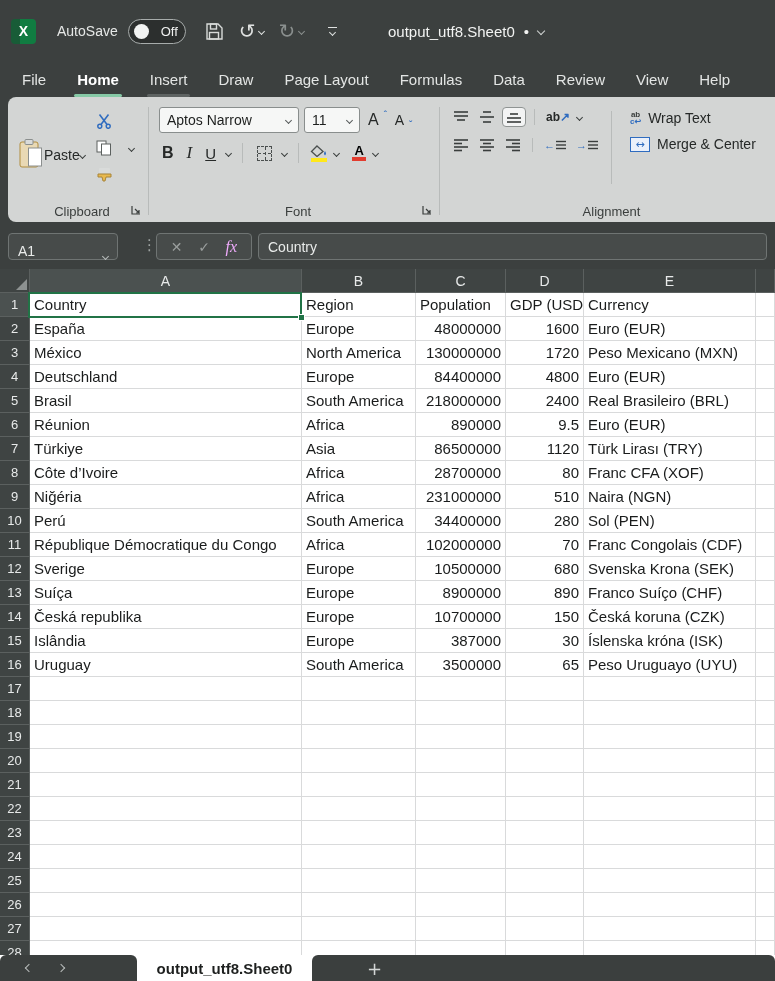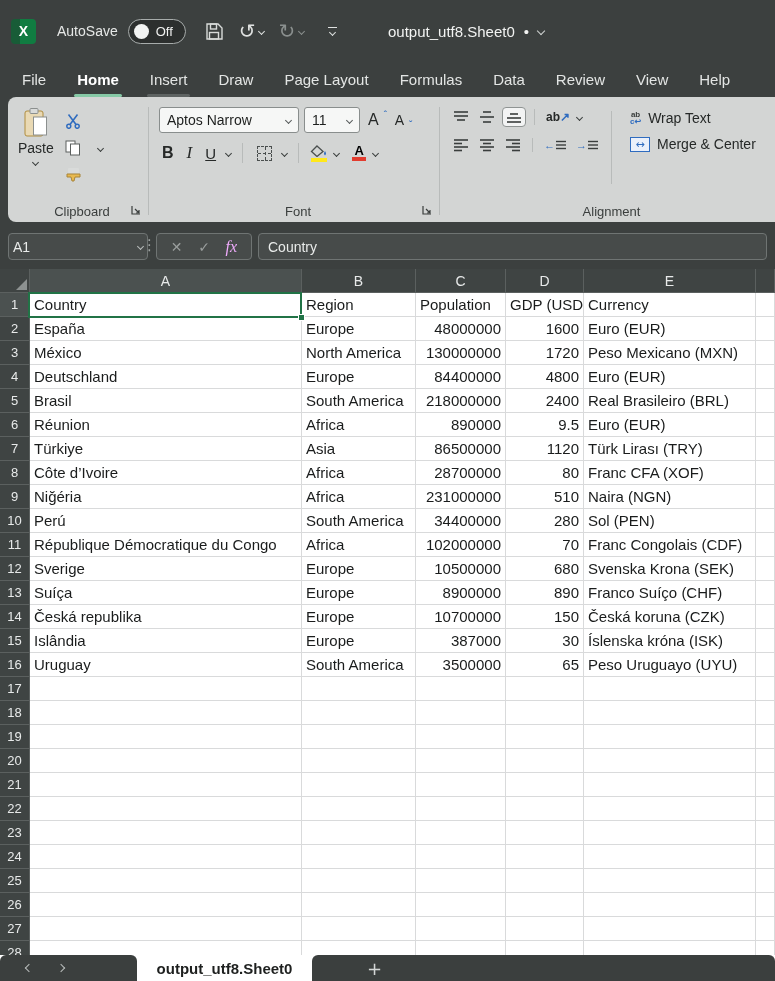--- a/index.html
+++ b/index.html
@@ -3,21 +3,21 @@
 <meta charset="utf-8">
 <style>
   * { margin:0; padding:0; box-sizing:border-box; }
   body { background:#222; }
   .app{position:relative;width:775px;height:981px;background:#3c403f;font-family:"Liberation Sans",sans-serif;overflow:hidden;}
 
   
   .titlebar{position:absolute;top:0;left:0;right:0;height:62px;display:flex;align-items:center;color:#e6e8e7;}
   .xl-icon{width:25px;height:25px;margin-left:11px;border-radius:4px;background:linear-gradient(90deg,#185c37 0 38%,#107c41 38%);color:#fff;font-weight:700;display:flex;align-items:center;justify-content:center;font-size:14px;}
   .autosave-label{margin-left:21px;font-size:14px;}
-  .toggle{margin-left:10px;width:58px;height:25px;border:1.5px solid #a7acab;border-radius:13px;background:#2c2f2e;display:flex;align-items:center;padding:0 5px;gap:7px;cursor:pointer;}
+  .toggle{margin-left:10px;width:58px;height:25px;border:1.5px solid #a7acab;border-radius:13px;background:#2c2f2e;display:flex;align-items:center;padding:0 5px;gap:12px;cursor:pointer;}
   .knob{width:15px;height:15px;border-radius:50%;background:#f2f3f2;}
   .toggle-label{font-size:13px;color:#f0f1f0;}
   .tb-btn{display:flex;align-items:center;gap:4px;background:none;border:none;color:#dfe1e0;cursor:pointer;}
   .glyph{font-size:20px;line-height:1;font-family:"DejaVu Sans",sans-serif;}
   .disabled{color:#8a8f8e;}
   .qat{display:inline-flex;flex-direction:column;align-items:center;gap:2px;}
   .qat .bar{width:9px;height:0;border-top:1.6px solid #dfe1e0;}
   .title-group{position:absolute;left:388px;top:0;height:62px;display:flex;align-items:center;gap:9px;font-size:15px;color:#f2f3f2;}
 
   
@@ -36,21 +36,21 @@
   #ribbon{position:absolute;left:8px;top:97px;width:767px;height:125px;background:#d3d5d4;border-radius:8px 0 0 8px;display:flex;color:#262928;}
   .group{position:relative;display:flex;padding:10px 6px 22px 10px;}
   .group-label{position:absolute;bottom:3px;left:8px;right:0;text-align:center;font-size:13px;color:#3a3e3d;}
   .launcher{position:absolute;bottom:3px;right:7px;cursor:pointer;}
   .gdiv{width:1px;background:#b8bbba;margin:10px 0 7px;}
   .mdiv{width:1px;background:#b8bbba;align-self:stretch;margin:2px 4px;}
   .rbtn{display:inline-flex;align-items:center;justify-content:center;background:none;border:none;cursor:pointer;color:#262928;padding:2px 3px;gap:3px;}
   .blue{color:#2f6cbf;}
 
   
-  .paste-col{display:flex;flex-direction:column;align-items:center;margin-right:8px;cursor:pointer;}
+  .paste-col{display:flex;flex-direction:row;align-items:center;margin-right:8px;cursor:pointer;}
   .paste-label{font-size:14px;margin-top:2px;}
   .clip-col{display:flex;flex-direction:column;align-items:flex-start;gap:7px;padding-top:4px;}
 
   
   .font-rows{display:flex;flex-direction:column;gap:8px;}
   .font-row{display:flex;align-items:center;gap:5px;}
   .combo{background:#f6f7f6;border:1px solid #898e8d;border-radius:3px;height:26px;display:flex;align-items:center;padding:0 7px;font-size:14px;color:#1d1f1e;cursor:pointer;}
   .combo .cv{margin-left:auto;color:#565b5a;}
   .combo.name{width:140px;} .combo.size{width:56px;}
   .btn-b{font-weight:700;font-size:16px;}
@@ -73,21 +73,21 @@
   .ico-lbl-btn{display:flex;align-items:center;gap:7px;font-size:14px;background:none;border:none;cursor:pointer;color:#262928;white-space:nowrap;}
   .al-right{display:flex;flex-direction:column;gap:10px;padding-top:3px;margin-left:8px;}
   .wrapico{display:inline-flex;flex-direction:column;font-size:8px;font-weight:700;line-height:7px;color:#3a3e3d;}
   .mergeico{display:inline-flex;width:20px;height:15px;border:1.5px solid #2f6cbf;background:#eaf0fa;align-items:center;justify-content:center;color:#2f6cbf;font-size:11px;font-family:"DejaVu Sans",sans-serif;}
   .orient{font-size:12px;font-weight:700;}
   .indent{display:inline-flex;align-items:center;gap:1px;font-size:11px;}
 
   
   .frow{position:absolute;top:222px;left:0;right:0;height:47px;background:#3c403f;color:#e9ebea;}
   .fbox{position:absolute;top:11px;height:27px;background:#474b4a;border:1px solid #6f7473;border-radius:4px;display:flex;align-items:center;font-size:14px;}
-  .namebox{left:8px;width:140px;padding:0 4px;cursor:pointer;}
+  .namebox{left:8px;width:110px;padding:0 9px;cursor:pointer;align-items:flex-end;}
   .namebox .cv{margin-left:auto;color:#b9bdbc;}
   .dots{position:absolute;left:142px;top:14px;color:#9ea3a2;font-size:15px;font-family:"DejaVu Sans",sans-serif;}
   .fbtns{left:156px;width:96px;justify-content:space-around;padding:0 6px;}
   .fbtns span{cursor:pointer;}
   .fx{font-family:"Liberation Serif",serif;font-style:italic;font-size:16px;color:#f0abfc;}
   .gray-g{color:#9a9e9d;font-size:14px;font-family:"DejaVu Sans",sans-serif;}
   .finput{left:258px;width:509px;padding:0 9px;font-size:14px;}
 
   
   #grid{position:absolute;left:0;top:269px;width:775px;height:686px;display:grid;grid-auto-rows:24px;background:#fff;overflow:hidden;}

